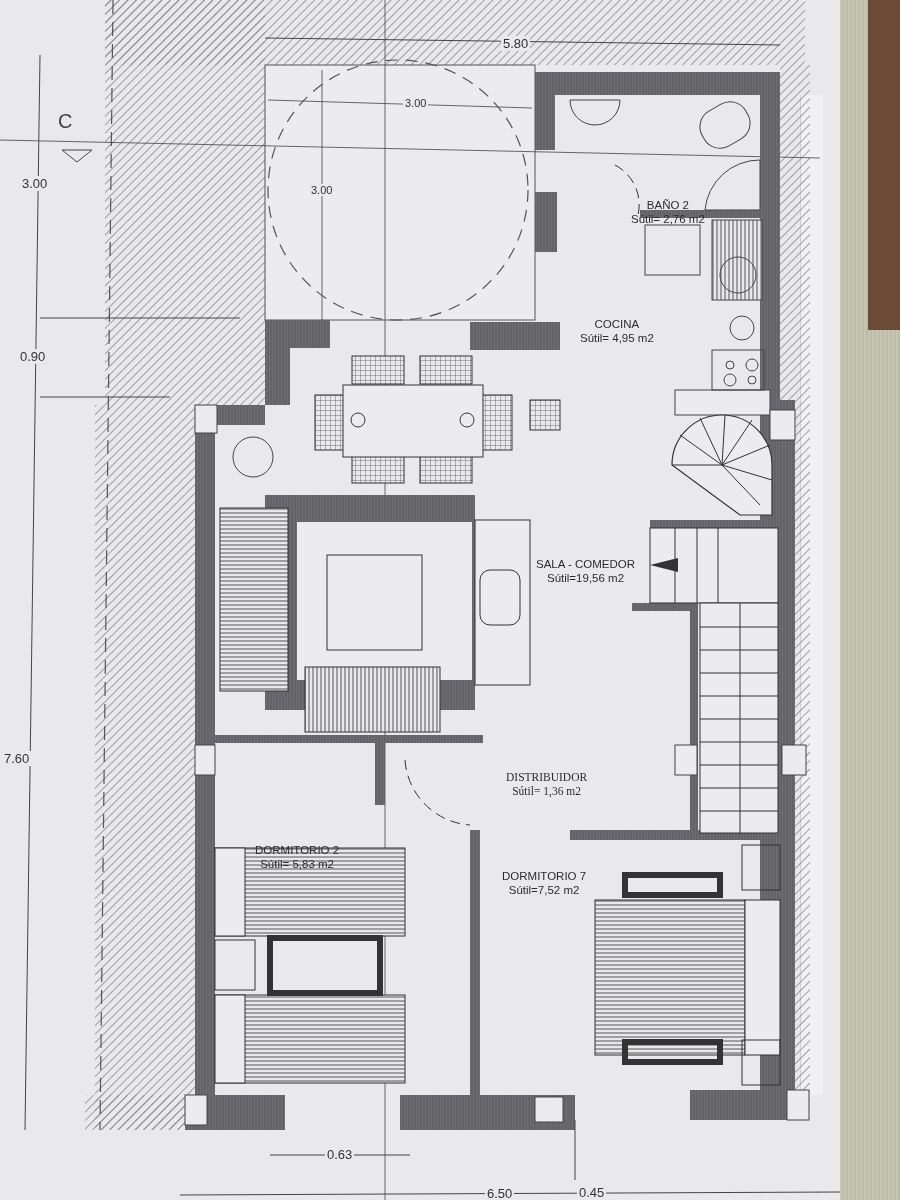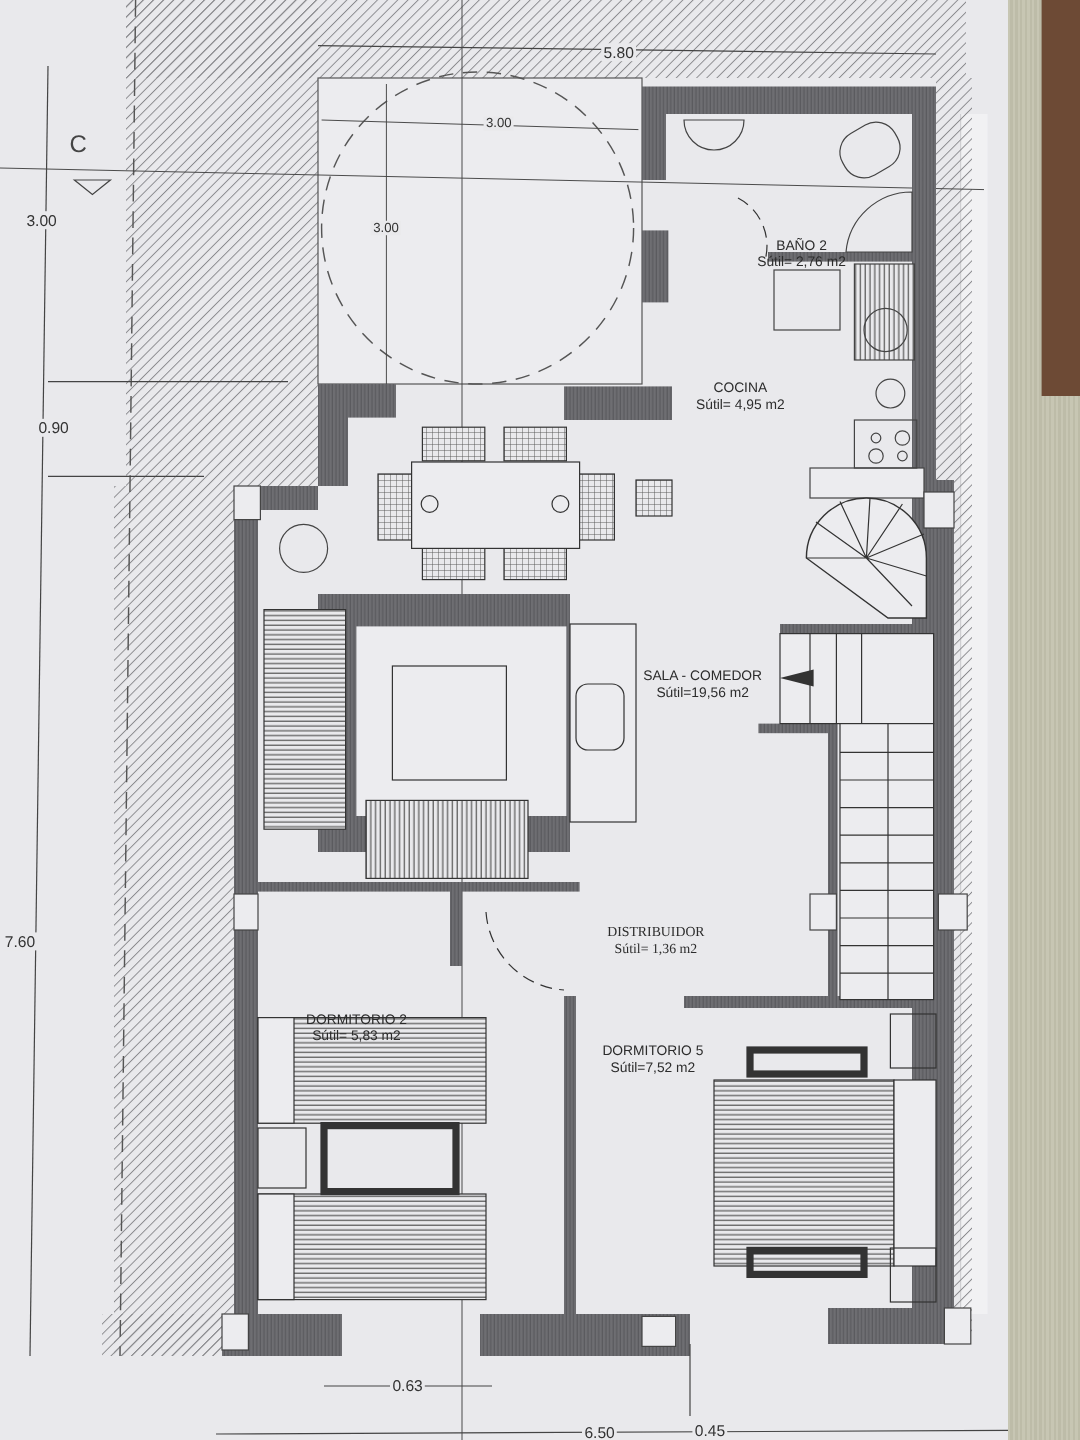--- a/index.html
+++ b/index.html
@@ -187,22 +187,22 @@
     </g>
     <polygon points="62,150 92,150 77,162" fill="none" stroke="#444"></polygon>
   </svg>
 
   <div class="section" style="left:58px;top:110px;">C</div>
 
   <div class="dim" style="left:501px;top:36px;">5.80</div>
   <div class="dim" style="left:403px;top:97px;font-size:11px;">3.00</div>
   <div class="dim" style="left:309px;top:184px;font-size:11px;">3.00</div>
   <div class="dim" style="left:20px;top:176px;">3.00</div>
-  <div class="dim" style="left:30px;top:349px;text-align:center;">0.90</div>
-  <div class="dim" style="left:2px;top:751px;margin-top:26px;">7.60</div>
+  <div class="dim" style="left:18px;top:349px;text-align:center;">0.90</div>
+  <div class="dim" style="left:2px;top:751px;">7.60</div>
   <div class="dim" style="left:325px;top:1147px;">0.63</div>
   <div class="dim" style="left:577px;top:1141px;margin-top:44px;">0.45</div>
   <div class="dim" style="left:485px;top:1186px;">6.50</div>
 
   <div class="label room-name" style="left:631px;top:163px;margin-top:35px;">
     <div>BAÑO 2</div>
     <div>Sútil= 2,76 m2</div>
   </div>
   <div class="label room-name" style="left:580px;top:317px;">
     <div>COCINA</div>
@@ -214,16 +214,16 @@
   </div>
   <div class="label room-name" style="left:506px;top:770px;font-family:Liberation Serif, serif;">
     <div>DISTRIBUIDOR</div>
     <div>Sútil= 1,36 m2</div>
   </div>
   <div class="label room-name" style="left:255px;top:807px;margin-top:36px;">
     <div>DORMITORIO 2</div>
     <div>Sútil= 5,83 m2</div>
   </div>
   <div class="label room-name" style="left:502px;top:869px;">
-    <div>DORMITORIO 5</div>
+    <div>DORMITORIO 7</div>
     <div>Sútil=7,52 m2</div>
   </div>
 </div>
 
 </body></html>

